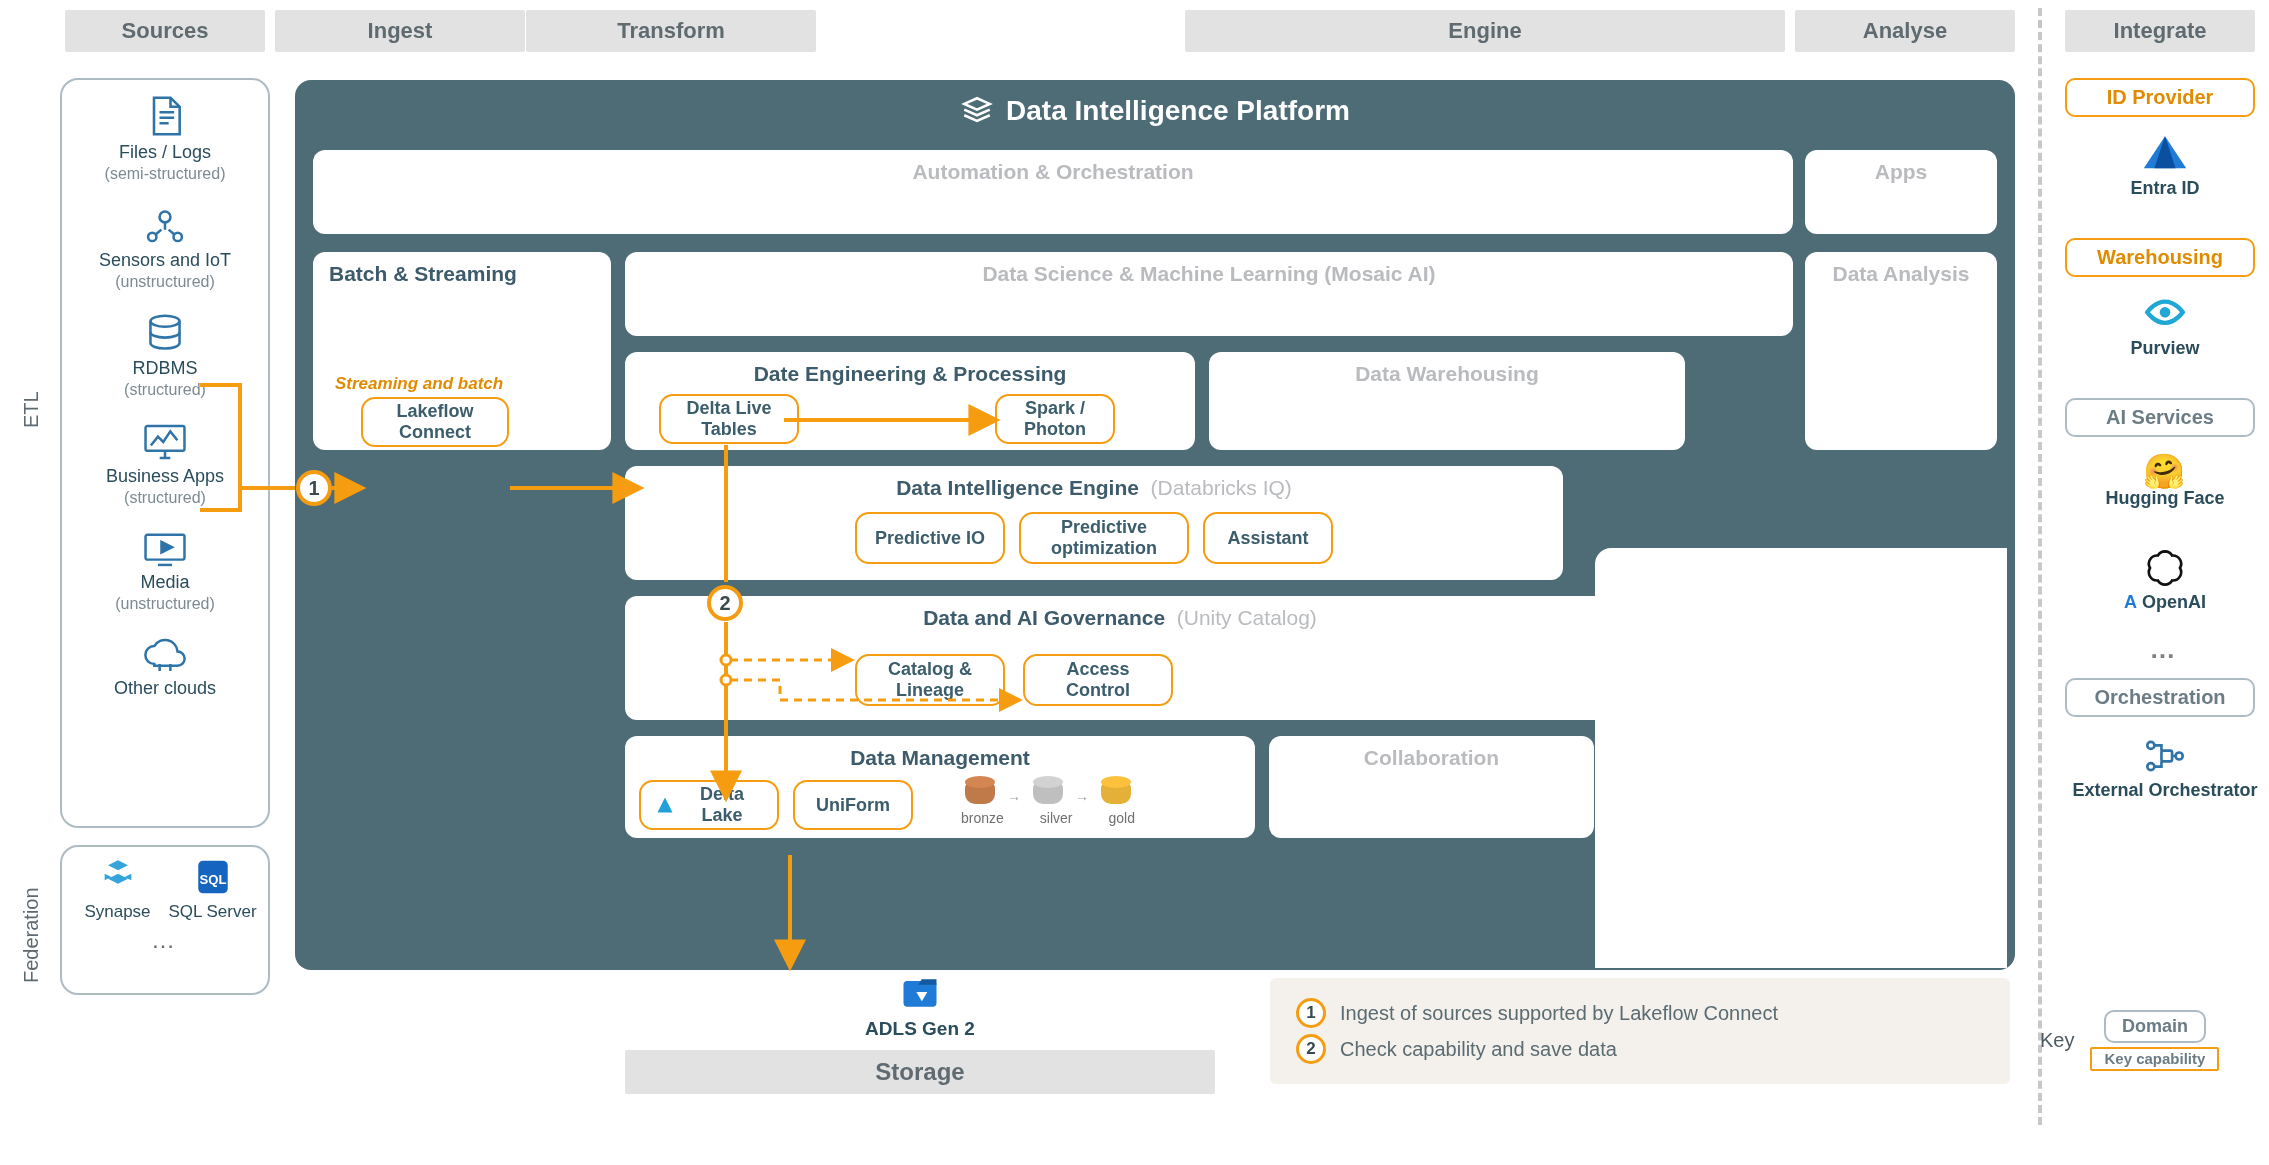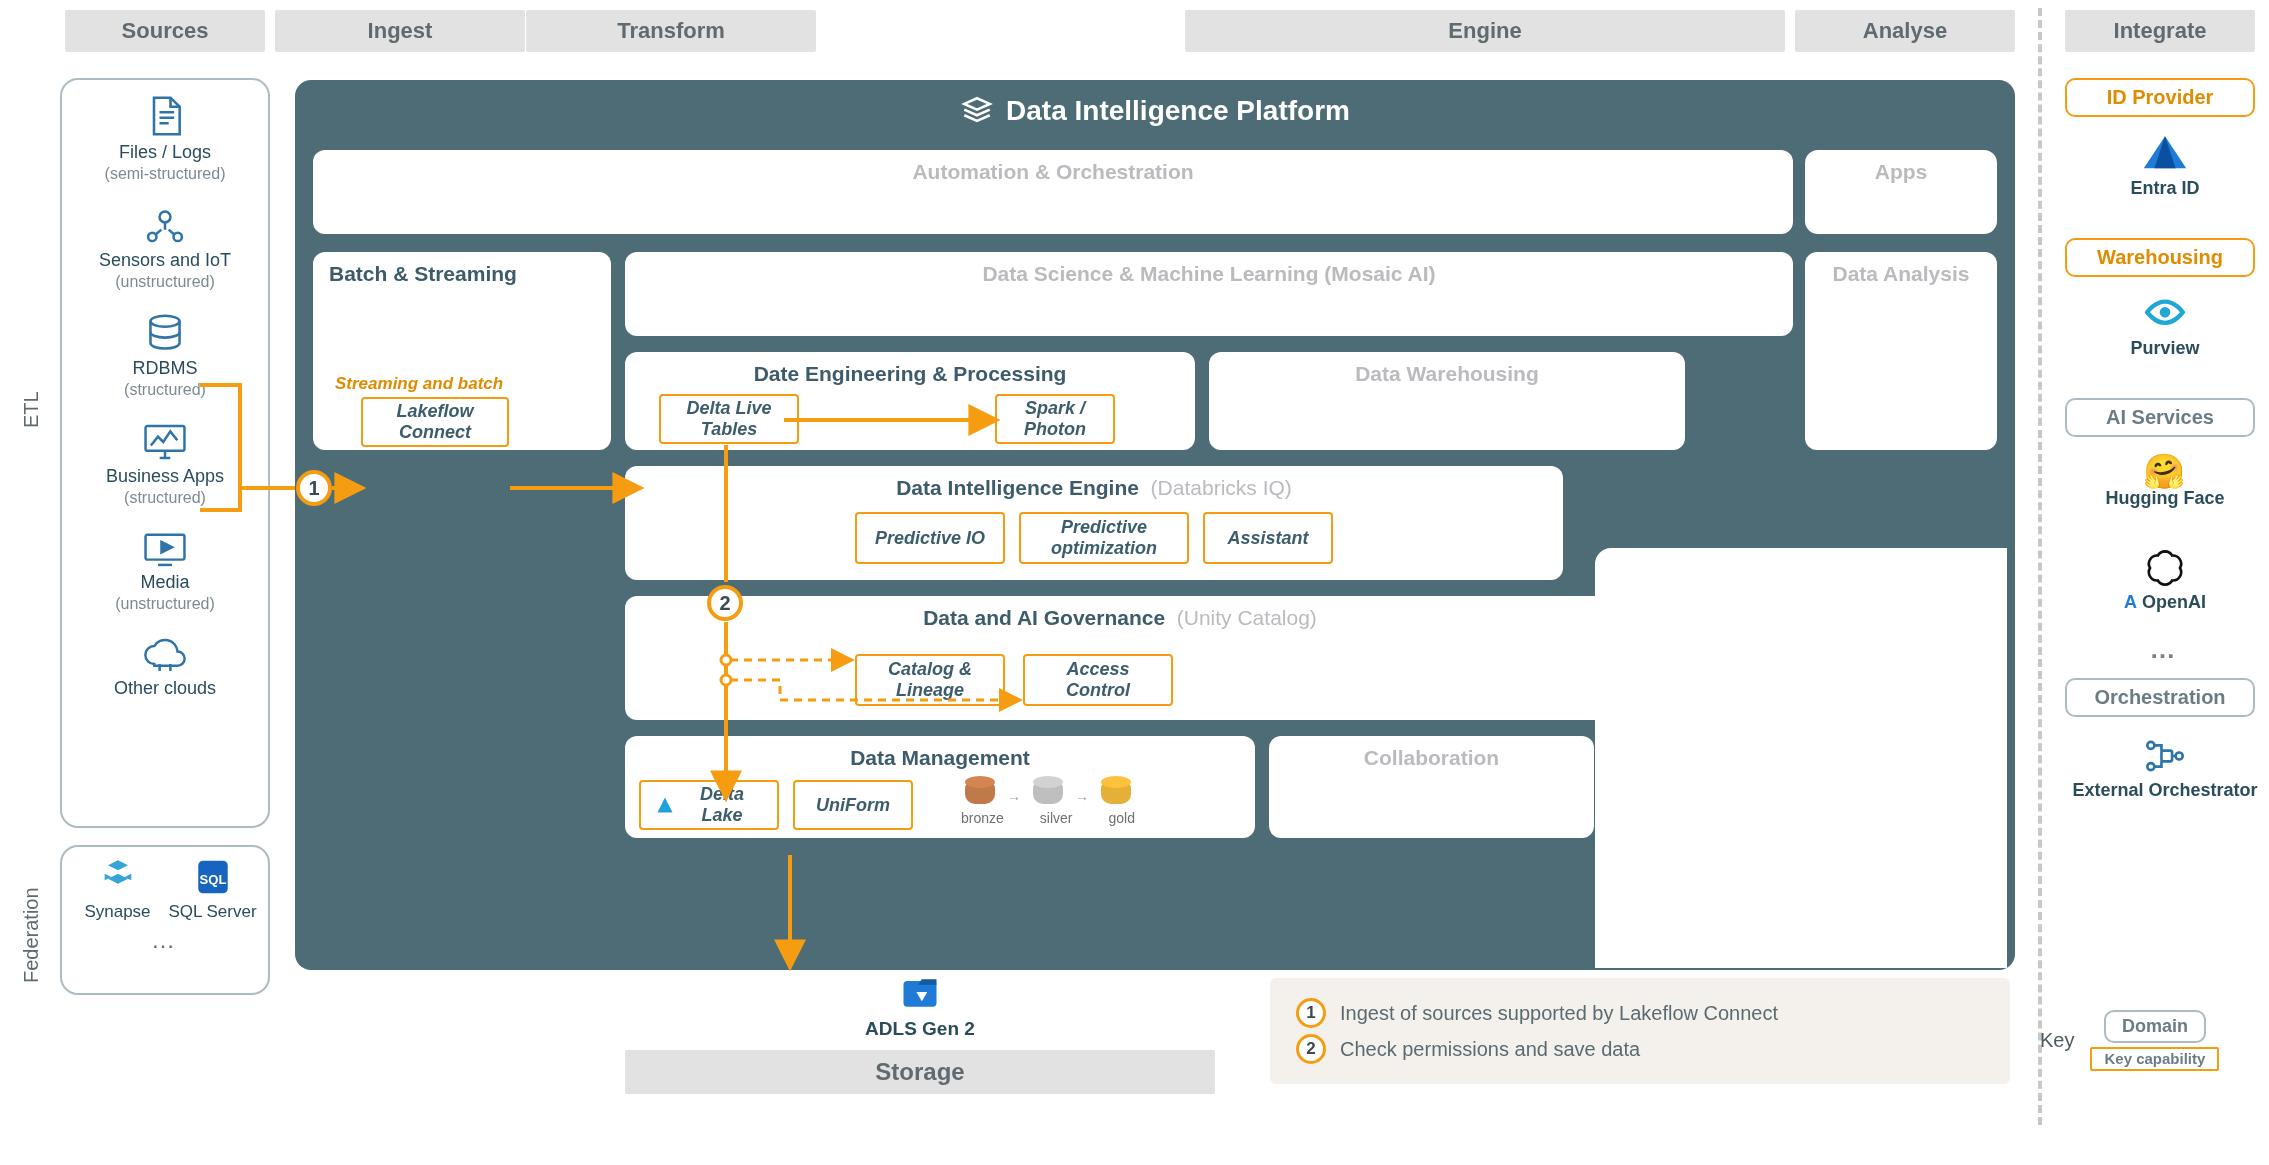--- a/index.html
+++ b/index.html
@@ -103,28 +103,27 @@
   .dtitle.left { text-align: left; }
   .dsubtitle { color: var(--muted); font-weight:500; }
 
   
   .cap {
     display: inline-flex;
     align-items: center;
     justify-content: center;
     text-align:center;
     border: 2px solid var(--orange);
-    border-radius: 4px;
+    border-radius: 14px;
     background: #fff;
     color: #3c5d6b;
     font-size: 18px;
     font-weight: 600;
     padding: 23px 14px;
     line-height: 1.15;
-    font-style: italic;
   }
 
   
   .step {
     position:absolute;
     width:36px; height:36px;
     border: 4px solid var(--orange);
     border-radius: 50%;
     background:#fff;
     display:flex; align-items:center; justify-content:center;
@@ -316,21 +315,21 @@
           <path d="M3 11l9 4 9-4"></path>
           <path d="M3 15l9 4 9-4"></path>
         </svg>
       <span>Data Intelligence Platform</span>
     </div>
 
     <div class="domain-box muted" style="left:18px; top:70px; width:1480px; height:84px;">
       <div class="dtitle">Automation &amp; Orchestration</div>
     </div>
 
-    <div class="domain-box muted" style="left:1510px; top:70px; width:192px; height:84px;border-radius:13px;">
+    <div class="domain-box muted" style="left:1510px; top:70px; width:192px; height:84px;">
       <div class="dtitle">Apps</div>
     </div>
 
     <div class="domain-box" style="left:18px; top:172px; width:298px; height:198px;">
       <div class="dtitle left">Batch &amp; Streaming</div>
       <div style="position:absolute; left:22px; top:122px; color:#e08b00; font-style:italic; font-size:17px; font-weight:600;">Streaming and batch</div>
       <div class="cap" style="position:absolute; left:48px; top:145px; width:148px; height:44px;">Lakeflow Connect</div>
     </div>
 
     <div class="domain-box muted" style="left:330px; top:172px; width:1168px; height:84px;">
@@ -428,21 +427,21 @@
     <div class="storage-head">Storage</div>
   </div>
 
   <div class="key-box" style="left:1270px; top:978px; width:740px;">
     <div class="row">
       <span class="key-step">1</span>
       <span>Ingest of sources supported by Lakeflow Connect</span>
     </div>
     <div class="row">
       <span class="key-step">2</span>
-      <span>Check permissions and save data</span>
+      <span>Check capability and save data</span>
     </div>
   </div>
 
   <div class="key-legend" style="left:2040px; top:1010px;">
     <span>Key</span>
     <div style="display:flex; flex-direction:column; gap:4px; align-items:center;">
       <span class="legend-domain">Domain</span>
       <span class="legend-cap">Key capability</span>
     </div>
   </div>

